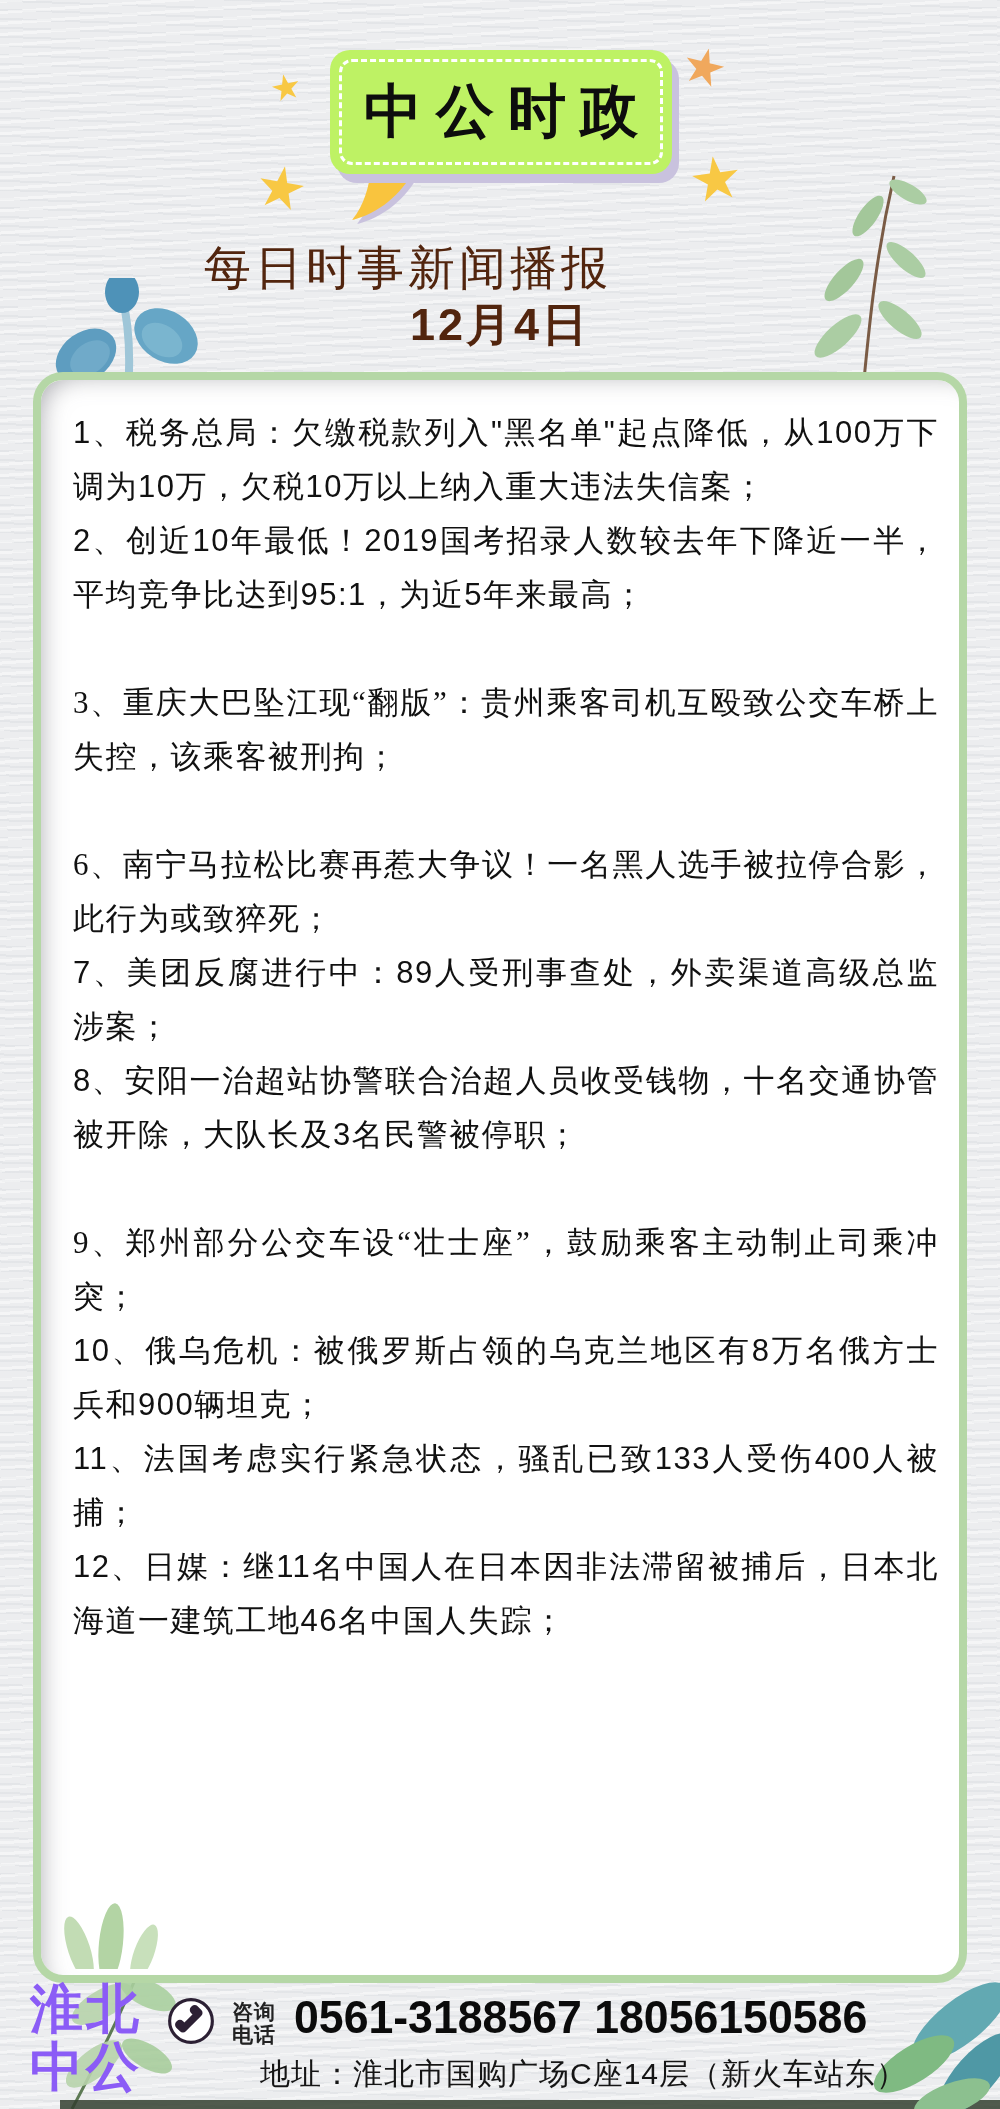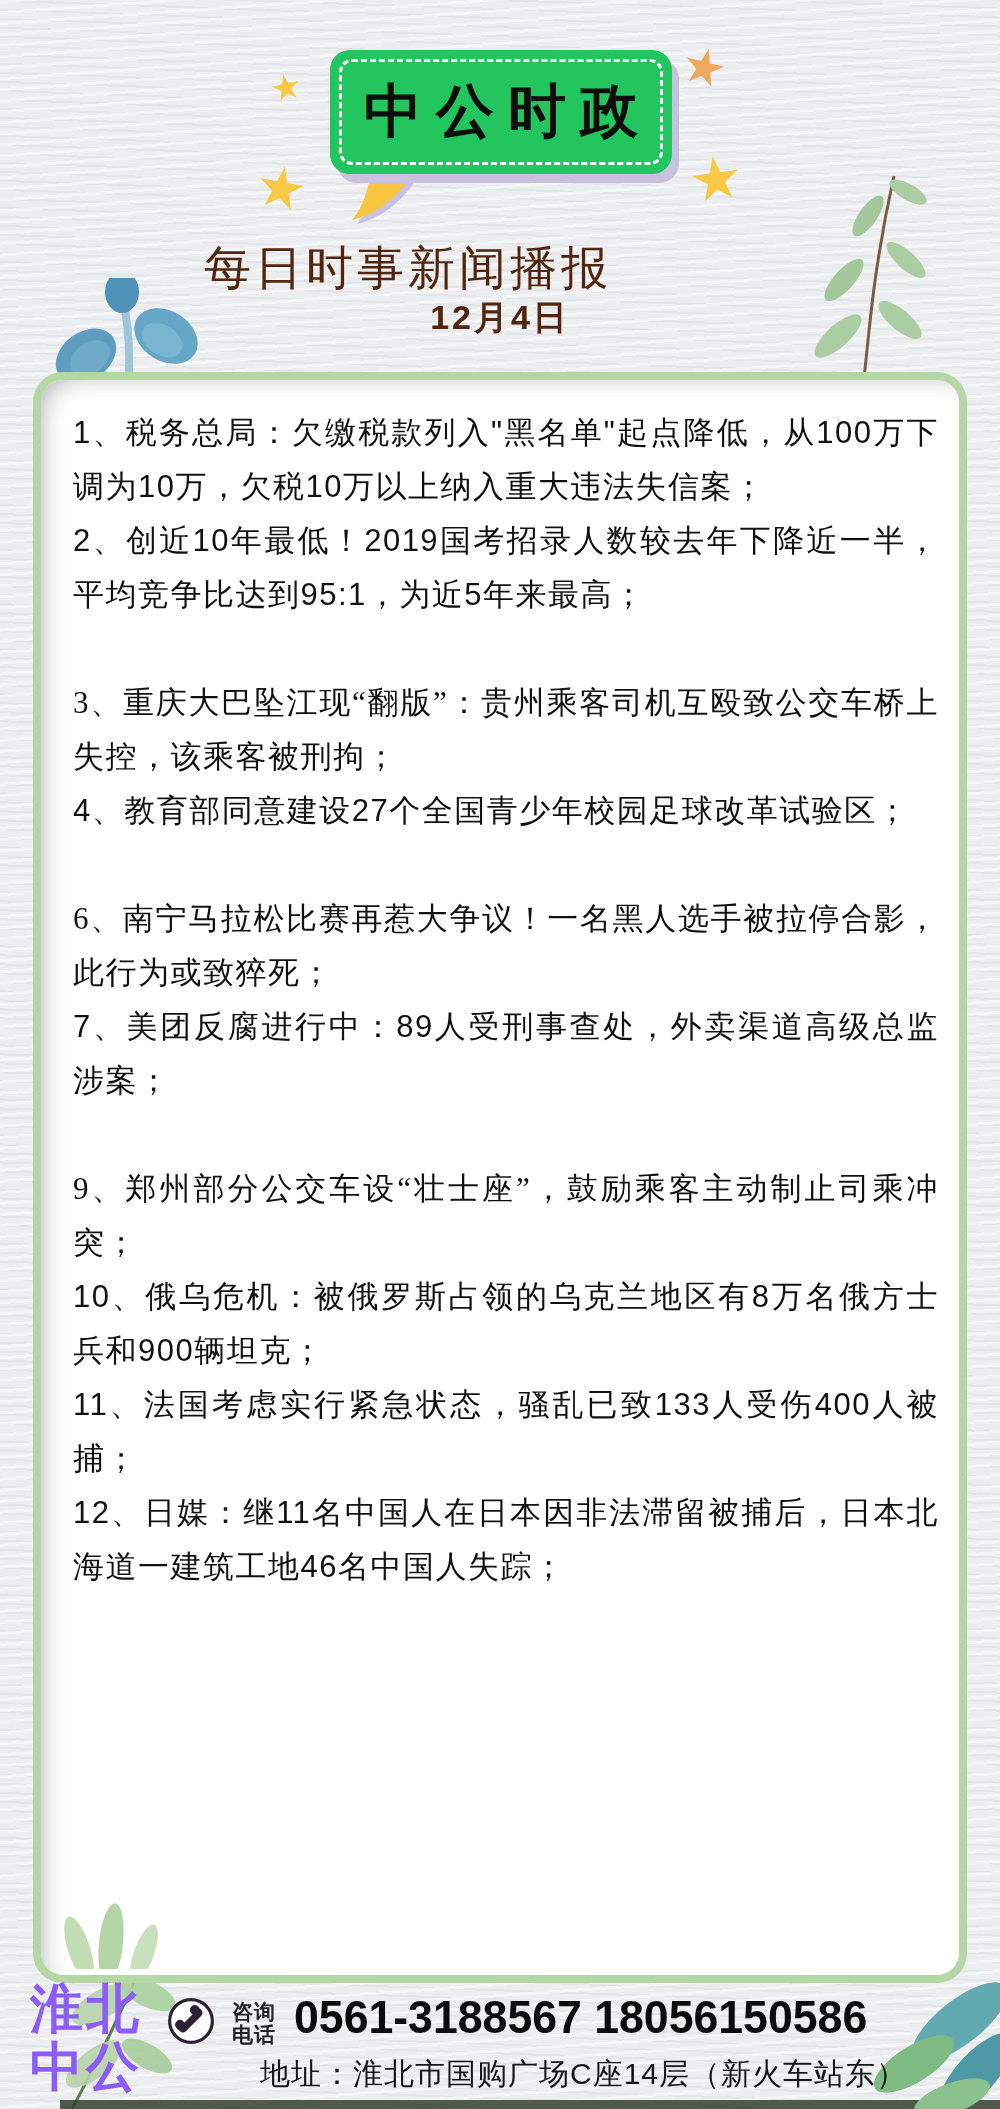--- a/index.html
+++ b/index.html
@@ -9,21 +9,21 @@
     background-color:#ecedef;
     background-image:
       repeating-linear-gradient(176deg, rgba(255,255,255,.45) 0 3px, rgba(255,255,255,0) 3px 11px),
       repeating-linear-gradient(2deg, rgba(205,209,214,.28) 0 2px, rgba(255,255,255,0) 2px 9px);
   }
   .abs{position:absolute;}
 
   
   .bubble{
     left:330px;top:50px;width:342px;height:124px;
-    background:#22c55e;border-radius:20px;
+    background:#bef264;border-radius:20px;
     box-shadow:7px 9px 0 #c9c2de;
     display:flex;align-items:center;justify-content:center;
     z-index:5;
   }
   .bubble:after{
     content:"";position:absolute;left:9px;top:9px;right:9px;bottom:9px;
     border:3px dashed #ffffff;border-radius:13px;
   }
   .bubble-label{
     font-size:58px;font-weight:bold;color:#0d0d0d;
@@ -37,21 +37,21 @@
   .star-2{left:258px;top:166px;width:46px;height:46px;transform:rotate(10deg);}
   .star-3{left:684px;top:48px;width:40px;height:40px;background:#f0a85d;transform:rotate(14deg);}
   .star-4{left:692px;top:156px;width:48px;height:48px;transform:rotate(-8deg);}
 
   .page-title{
     left:0;top:237px;width:816px;text-align:center;
     font-size:47px;font-weight:normal;color:#52250e;letter-spacing:4px;z-index:3;
   }
   .page-date{
     left:0;top:295px;width:1000px;text-align:center;
-    font-size:34px;font-weight:bold;color:#52250e;letter-spacing:3px;z-index:3;
+    font-size:45px;font-weight:bold;color:#52250e;letter-spacing:3px;z-index:3;
   }
 
   
   .news-box{
     left:33px;top:372px;width:934px;height:1611px;box-sizing:border-box;
     background:#ffffff;border:8px solid #b5d7a6;border-radius:30px;
     box-shadow:inset 16px 12px 24px -16px rgba(110,110,118,.55);
     z-index:2;
   }
   .news-content{
@@ -124,23 +124,23 @@
 
   <svg class="abs grass-box" width="130" height="86" viewBox="0 0 130 86">
     <ellipse cx="30" cy="66" rx="11" ry="34" fill="#c2dcb4" transform="rotate(-18 30 66)"></ellipse>
     <ellipse cx="62" cy="60" rx="12" ry="40" fill="#b3d4a4" transform="rotate(6 62 60)"></ellipse>
     <ellipse cx="95" cy="70" rx="10" ry="30" fill="#c8e0bb" transform="rotate(20 95 70)"></ellipse>
   </svg>
   <div class="news-content">
     <p class="news-item">1、税务总局：欠缴税款列入"黑名单"起点降低，从100万下调为10万，欠税10万以上纳入重大违法失信案；</p>
     <p class="news-item">2、创近10年最低！2019国考招录人数较去年下降近一半，平均竞争比达到95:1，为近5年来最高；</p>
     <p class="news-item gap-before">3、重庆大巴坠江现“翻版”：贵州乘客司机互殴致公交车桥上失控，该乘客被刑拘；</p>
-    <p class="news-item">4、教育部同意建设27个全国青少年校园足球改革试验区；</p>
     <p class="news-item gap-before">6、南宁马拉松比赛再惹大争议！一名黑人选手被拉停合影，此行为或致猝死；</p>
     <p class="news-item">7、美团反腐进行中：89人受刑事查处，外卖渠道高级总监涉案；</p>
+    <p class="news-item">8、安阳一治超站协警联合治超人员收受钱物，十名交通协管被开除，大队长及3名民警被停职；</p>
     <p class="news-item gap-before">9、郑州部分公交车设“壮士座”，鼓励乘客主动制止司乘冲突；</p>
     <p class="news-item">10、俄乌危机：被俄罗斯占领的乌克兰地区有8万名俄方士兵和900辆坦克；</p>
     <p class="news-item">11、法国考虑实行紧急状态，骚乱已致133人受伤400人被捕；</p>
     <p class="news-item">12、日媒：继11名中国人在日本因非法滞留被捕后，日本北海道一建筑工地46名中国人失踪；</p>
   </div>
 </div>
 
 <svg class="abs footer-leaves" width="150" height="157" viewBox="0 0 150 157">
   <path d="M20,157 C45,110 70,60 95,0" stroke="#5d7a54" stroke-width="3" fill="none"></path>
   <ellipse cx="50" cy="52" rx="34" ry="14" fill="#b7d3ab" transform="rotate(-30 50 52)" opacity=".9"></ellipse>

